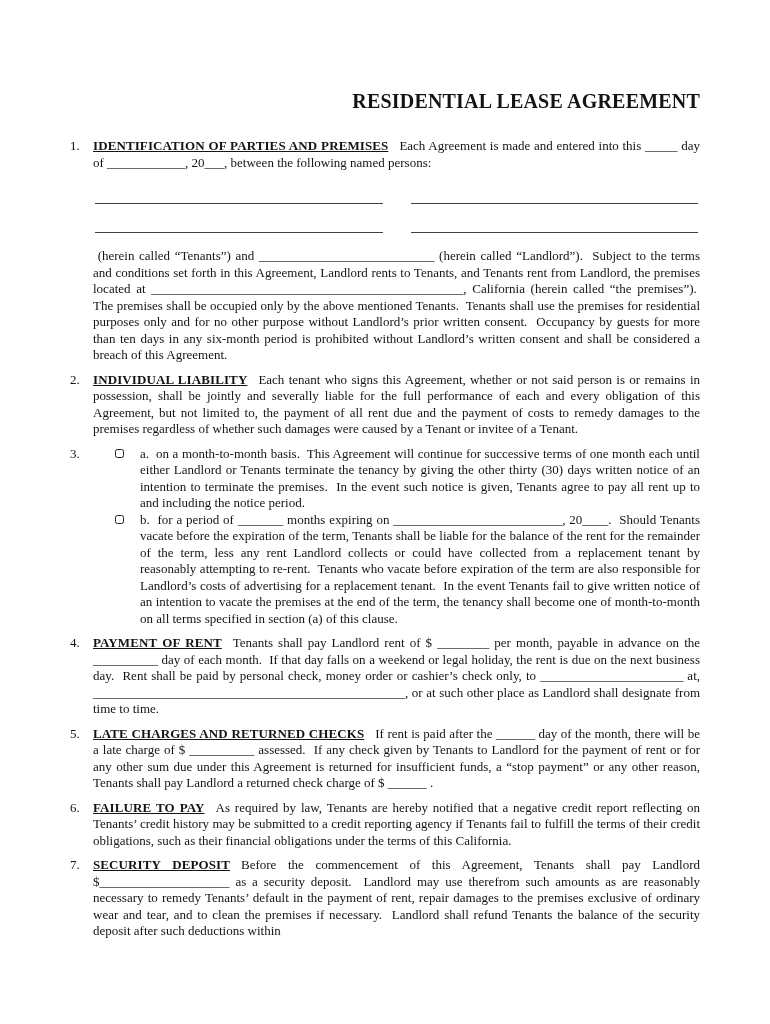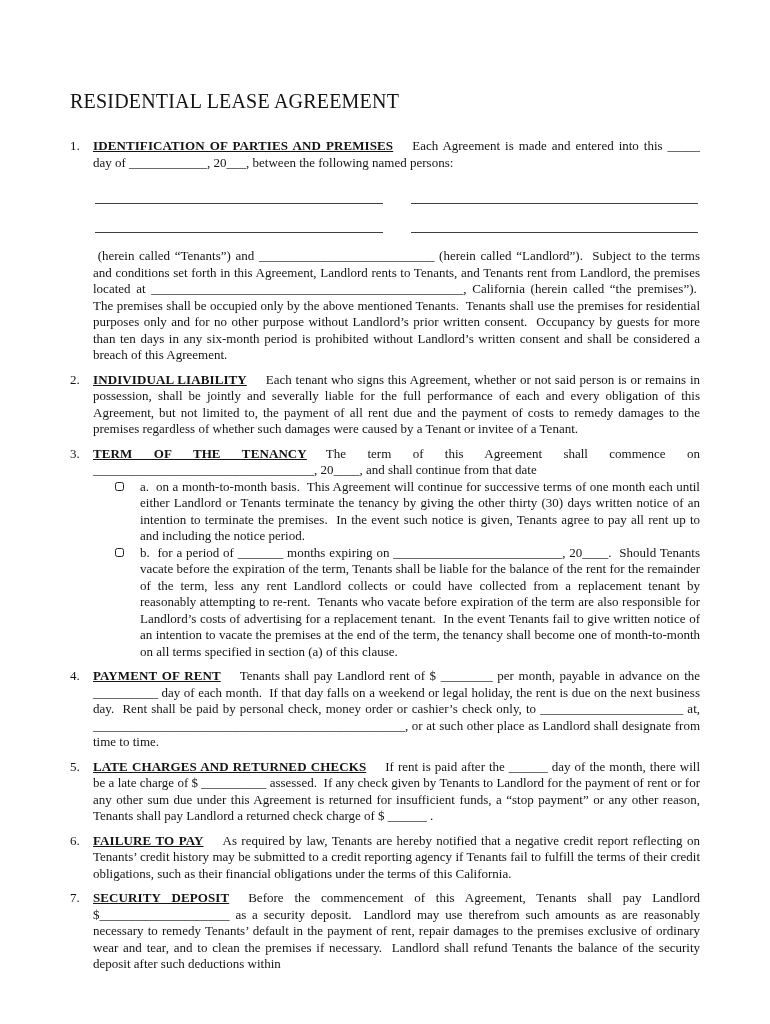--- a/index.html
+++ b/index.html
@@ -11,38 +11,38 @@
   }
   .page {
     position:relative;
     width:770px; height:1024px;
     background:#ffffff;
     padding:90px 70px 0 70px;
     overflow:hidden;
   }
   .doc-title {
     font-size:20px;
-    font-weight:400;
-    text-align:left;
+    font-weight:700;
+    text-align:right;
     letter-spacing:0.2px;
     margin-bottom:25px;
   }
   .sec {
     display:flex;
     font-size:13px;
     line-height:16.5px;
     margin-bottom:8px;
   }
   .num { flex:0 0 23px; }
   .content { flex:1; min-width:0; }
   .para { text-align:justify; }
   .heading {
     font-weight:700;
     text-decoration:underline;
-    margin-right:19px;
+    margin-right:11px;
     letter-spacing:0.1px;
   }
   .sig-grid {
     display:grid;
     grid-template-columns:1fr 1fr;
     column-gap:28px;
     grid-auto-rows:29px;
     margin:4px 2px 15px 2px;
   }
   .sig-line { border-bottom:1.5px solid #3f3f3f; }
@@ -81,21 +81,20 @@
   <div class="sec">
     <div class="num">2.</div>
     <div class="content">
       <p class="para"><span class="heading">INDIVIDUAL LIABILITY</span><span>Each tenant who signs this Agreement, whether or not said person is or remains in possession, shall be jointly and severally liable for the full performance of each and every obligation of this Agreement, but not limited to, the payment of all rent due and the payment of costs to remedy damages to the premises regardless of whether such damages were caused by a Tenant or invitee of a Tenant.</span></p>
     </div>
   </div>
 
   <div class="sec">
     <div class="num">3.</div>
     <div class="content">
-      <p class="para"><span class="heading">TERM OF THE TENANCY</span><span>The term of this Agreement shall commence on __________________________________, 20____, and shall continue from that date</span></p>
       <div class="clause">
         <div class="cbx-col">
             <span class="cbx"></span>
           </div>
         <div class="clause-text">a.&nbsp; on a month-to-month basis.&nbsp; This Agreement will continue for successive terms of one month each until either Landlord or Tenants terminate the tenancy by giving the other thirty (30) days written notice of an intention to terminate the premises.&nbsp; In the event such notice is given, Tenants agree to pay all rent up to and including the notice period.</div>
       </div>
       <div class="clause">
         <div class="cbx-col">
             <span class="cbx"></span>
           </div>

